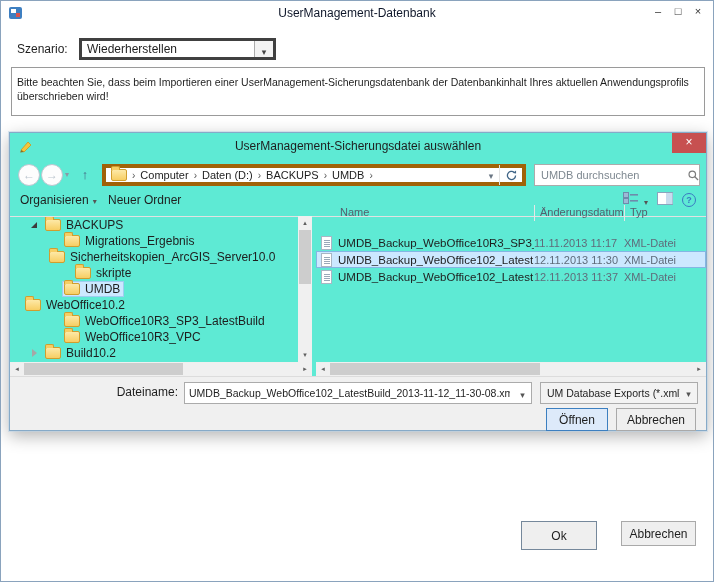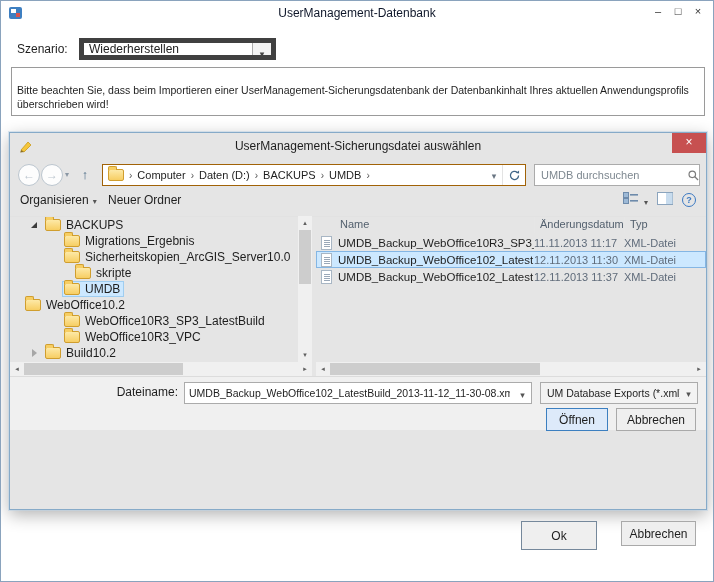--- a/index.html
+++ b/index.html
@@ -8,44 +8,44 @@
 
   
   .titlebar{position:absolute;left:0;top:0;right:0;height:26px;background:#fff;}
   .app-icon{position:absolute;left:7px;top:4px;width:16px;height:16px;}
   .title{position:absolute;left:0;right:0;top:5px;text-align:center;font-size:12px;color:#0f172a;}
   .caption-buttons{position:absolute;right:5px;top:2px;display:flex;}
   .cap-btn{width:20px;height:18px;text-align:center;line-height:17px;font-size:11px;color:#333;cursor:default;}
 
   
   .scenario-label{position:absolute;left:16px;top:41px;font-size:12px;color:#1e1e1e;}
-  .combo{position:absolute;left:78px;top:37px;width:197px;height:22px;background:#fff;border:5px solid #404040;display:flex;align-items:center;}
+  .combo{position:absolute;left:78px;top:37px;width:197px;height:22px;background:#fff;border:3px solid #404040;display:flex;align-items:center;}
   .combo-text{flex:1;padding-left:5px;font-size:12px;color:#1e1e1e;white-space:nowrap;overflow:hidden;}
   .combo-arrow{width:19px;height:100%;border-left:1px solid #ababab;background:#f3f3f3;text-align:center;}
   .combo-arrow::before{content:"▾";font-size:9px;color:#444;line-height:20px;}
 
   
-  .notice{position:absolute;left:10px;top:66px;width:694px;height:49px;border:1px solid #9a9a9a;background:#fff;font-size:10.5px;color:#1e1e1e;padding:16px 5px;line-height:1.3;}
-
-  
-  .dialog{position:absolute;left:8px;top:131px;width:698px;height:378px;background:#e5e5e5;border:1px solid #86aac8;box-shadow:0 0 0 1px rgba(190,212,230,.55),0 5px 16px rgba(0,0,0,.30);}
+  .notice{position:absolute;left:10px;top:66px;width:694px;height:49px;border:1px solid #9a9a9a;background:#fff;font-size:10.5px;color:#1e1e1e;padding:8px 5px;line-height:1.3;}
+
+  
+  .dialog{position:absolute;left:8px;top:131px;width:698px;height:299px;background:#5eead4;border:1px solid #86aac8;box-shadow:0 0 0 1px rgba(190,212,230,.55),0 5px 16px rgba(0,0,0,.30);}
   .dlg-titlebar{position:absolute;left:0;top:0;right:0;height:26px;}
   .pencil-icon{position:absolute;left:9px;top:6px;width:14px;height:14px;}
   .dlg-title{position:absolute;left:0;right:0;top:6px;text-align:center;font-size:12px;color:#1e1e1e;}
   .dlg-close{position:absolute;right:0;top:0;width:34px;height:20px;background:#c75050;color:#fff;font-size:12px;line-height:19px;text-align:center;cursor:default;}
 
   
   .nav-circle{position:absolute;top:31px;width:22px;height:22px;border:1px solid #bcc6cf;border-radius:50%;color:#bcc6cf;text-align:center;line-height:20px;font-size:12px;background:#fdfdfd;}
   .back-btn{left:8px;}  .back-btn::before{content:"←";}
   .fwd-btn{left:31px;}  .fwd-btn::before{content:"→";}
   .nav-chevron{position:absolute;left:55px;top:37px;font-size:8px;color:#8b98a5;}
   .nav-chevron::before{content:"▾";}
   .up-btn{position:absolute;left:63px;top:31px;width:24px;height:22px;text-align:center;line-height:21px;font-size:13px;color:#41637f;}
   .up-btn::before{content:"↑";}
-  .address-bar{position:absolute;left:92px;top:31px;width:424px;height:22px;border:1px solid #a16207;background:#fff;display:flex;align-items:center;font-size:11px;color:#1e1e1e;}
+  .address-bar{position:absolute;left:92px;top:31px;width:424px;height:22px;border:4px solid #a16207;background:#fff;display:flex;align-items:center;font-size:11px;color:#1e1e1e;}
   .addr-folder{margin-left:5px;}
   .addr-sep::before,.crumb::after{content:"›";color:#555;font-size:10px;padding:0 5px;}
   .crumb-label{cursor:default;}
   .addr-spacer{flex:1;}
   .addr-dd{width:16px;text-align:center;}
   .addr-dd::before{content:"▾";font-size:9px;color:#6a7683;}
   .addr-refresh{width:23px;height:20px;border-left:1px solid #e3e3e3;display:flex;align-items:center;justify-content:center;}
   .search-box{position:absolute;left:524px;top:31px;width:166px;height:22px;border:1px solid #ababab;background:#fff;display:flex;align-items:center;}
   .search-box input{flex:1;border:none;outline:none;font-size:11px;padding:0 4px 0 6px;color:#1e1e1e;background:transparent;}
   .search-box input::placeholder{color:#7e8890;opacity:1;}
@@ -68,21 +68,21 @@
   .expander{width:10px;height:16px;position:relative;flex:0 0 10px;margin-right:3px;}
   .expander.expanded::before{content:"";position:absolute;left:1px;top:5px;width:0;height:0;border-left:6px solid transparent;border-bottom:6px solid #3c3c3c;}
   .expander.collapsed::before{content:"";position:absolute;left:2px;top:4px;width:0;height:0;border-top:4px solid transparent;border-bottom:4px solid transparent;border-left:5px solid #a6a6a6;}
   .tnode{display:flex;align-items:center;padding:1px 4px 1px 2px;}
   .tree-item.selected .tnode{background:#cce8ff;box-shadow:inset 0 0 0 1px #9fcdf0;}
   .folder-icon{display:inline-block;width:16px;height:12px;position:relative;background:linear-gradient(#fde9a7,#f7ce63);border:1px solid #d09e2e;border-radius:2px;flex:0 0 auto;}
   .folder-icon::before{content:"";position:absolute;left:-1px;top:-4px;width:7px;height:3px;background:#f7ce63;border:1px solid #d09e2e;border-bottom:none;border-radius:2px 2px 0 0;}
   .tree-label{margin-left:5px;}
 
   
-  .list-header{position:absolute;left:306px;top:84px;width:390px;height:17px;font-size:11px;color:#53606e;}
+  .list-header{position:absolute;left:306px;top:72px;width:390px;height:17px;font-size:11px;color:#53606e;}
   .col{position:absolute;top:1px;cursor:default;}
   .col-name{left:24px;} .col-date{left:224px;} .col-type{left:314px;}
   .hdr-sep{position:absolute;top:0;width:1px;height:16px;background:#e6e6e6;}
   .hs1{left:218px;} .hs2{left:308px;}
   .file-list{position:absolute;left:306px;top:101px;width:390px;}
   .file-row{height:17px;display:flex;align-items:center;font-size:11.5px;}
   .file-row.selected{background:#cce8ff;box-shadow:inset 0 0 0 1px #84b6e4;}
   .file-icon{width:11px;height:14px;background:#fff;border:1px solid #a8b6c4;margin:0 6px 0 5px;position:relative;flex:0 0 auto;}
   .file-icon::before{content:"";position:absolute;left:2px;top:3px;width:6px;height:1px;background:#9aa8b8;box-shadow:0 2px 0 #9aa8b8,0 4px 0 #9aa8b8,0 6px 0 #9aa8b8;}
   .c-name{width:196px;color:#1e1e1e;overflow:hidden;white-space:nowrap;}
@@ -221,21 +221,21 @@
             <span class="tree-label">BACKUPS</span>
           </span>
         </div>
         <div class="tree-item" style="padding-left: 39px;">
           <span class="expander none"></span>
           <span class="tnode">
             <span class="folder-icon"></span>
             <span class="tree-label">Migrations_Ergebnis</span>
           </span>
         </div>
-        <div class="tree-item" style="padding-left: 39px;">
+        <div class="tree-item" style="padding-left: 24px;">
           <span class="expander none"></span>
           <span class="tnode">
             <span class="folder-icon"></span>
             <span class="tree-label">Sicherheitskopien_ArcGIS_Server10.0</span>
           </span>
         </div>
         <div class="tree-item" style="padding-left: 50px;">
           <span class="expander none"></span>
           <span class="tnode">
             <span class="folder-icon"></span>

